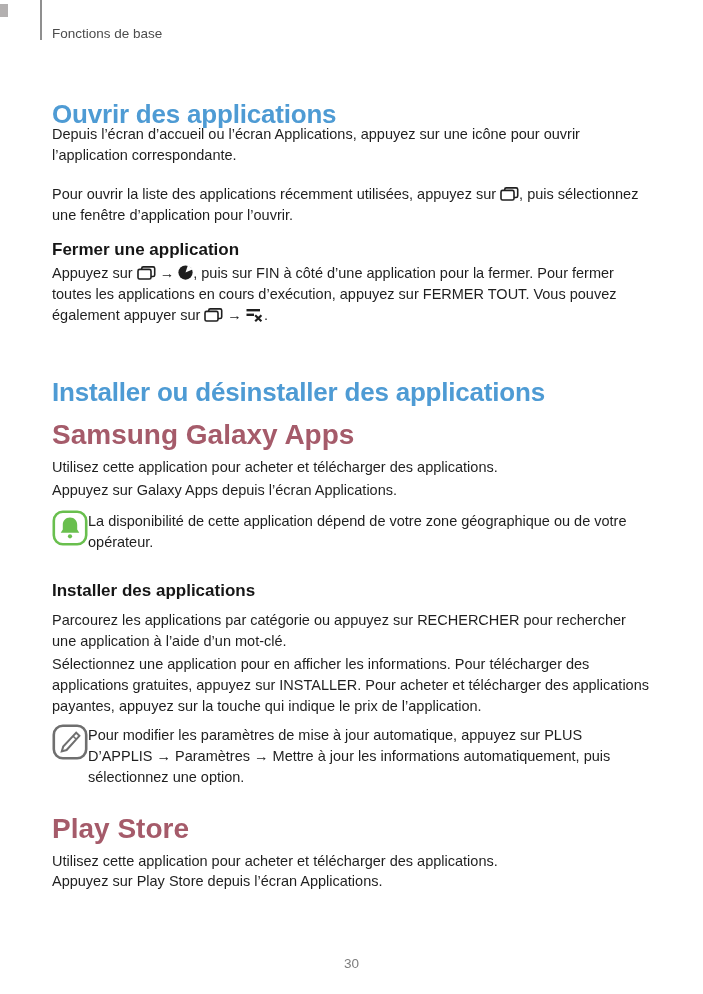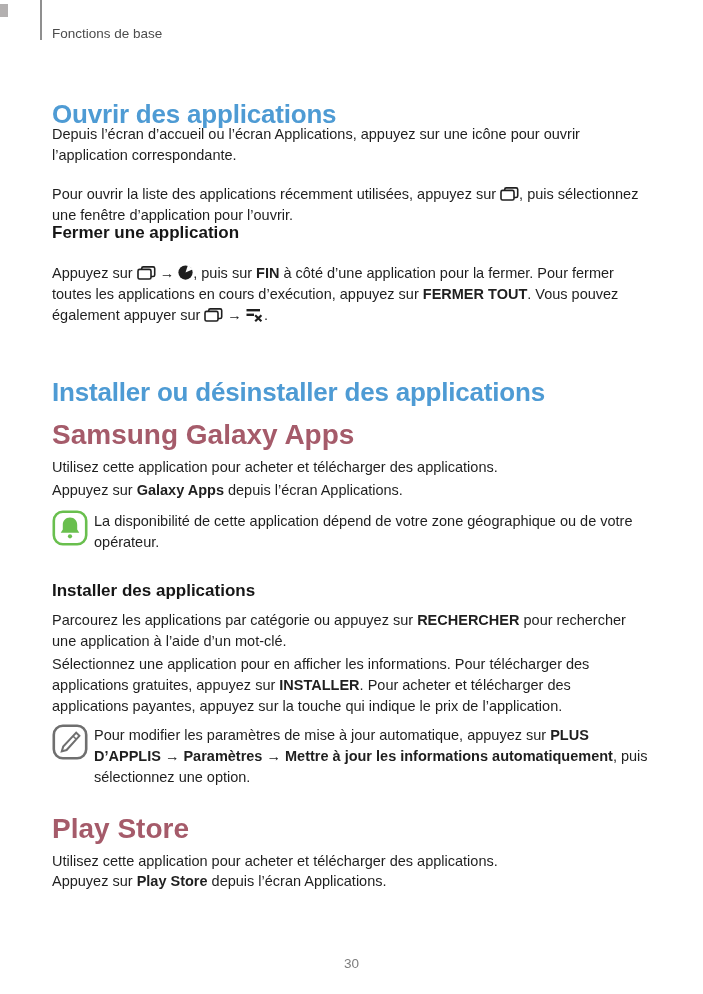--- a/index.html
+++ b/index.html
@@ -5,25 +5,25 @@
   html,body { margin:0; padding:0; background:#fff; }
   .page {
     position:relative; width:703px; height:994px; background:#ffffff;
     font-family:"Liberation Sans", sans-serif; color:#1f1f1f; overflow:hidden;
   }
   .abs { position:absolute; left:52px; right:53px; margin:0; }
   .body { font-size:14.5px; line-height:21px; color:#1f1f1f; }
   .h1 { font-size:26px; line-height:31px; font-weight:700; color:#4e9bd4; letter-spacing:-0.2px;margin-top:20px; }
   .h2 { font-size:28px; line-height:24px; font-weight:700; color:#a55b6a; }
   .h3 { font-size:17px; line-height:22px; font-weight:700; color:#161616; }
-  .b  { font-weight:700; }
+  .b  { font-weight:400; }
   .edge-mark { position:absolute; left:0; top:4px; width:8px; height:13px; background:#b3b0b0; }
   .header-rule { position:absolute; left:40px; top:0; width:2px; height:40px; background:#8f8f8f; }
   .chapter { position:absolute; left:52px; top:26px; font-size:13.5px; color:#4c4c4c; }
-  .note { display:flex; gap:6px; align-items:flex-start; }
+  .note { display:flex; gap:0; align-items:flex-start; }
   .note-icon { flex:0 0 36px; width:36px; height:36px; }
   .note-text { margin:0; font-size:14.5px; line-height:21px; padding-top:1px; }
   .inline-icon { display:inline-block; }
   .inline-icon svg { vertical-align:-2px; }
   .nowrap { white-space:nowrap; }
   .footer { position:absolute; left:0; right:0; top:956px; text-align:center; font-size:13.5px; color:#7d7d7d; }
 </style>
 </head>
 <body>
 
@@ -35,21 +35,21 @@
 
   <h1 class="abs h1" style="top:79px">Ouvrir des applications</h1>
 
   <p class="abs body" style="top:124px"><span>Depuis l’écran d’accueil ou l’écran Applications, appuyez sur une icône pour ouvrir l’application correspondante.</span></p>
 
   <p class="abs body" style="top:184px"><span>Pour ouvrir la liste des applications récemment utilisées, appuyez sur </span><span class="inline-icon"><svg width="19" height="14" viewBox="0 0 19 14">
           <rect x="4.7" y="0.9" width="13" height="9.6" rx="1.6" fill="none" stroke="#1f1f1f" stroke-width="1.6"></rect>
           <rect x="1" y="3.4" width="13" height="9.6" rx="1.6" fill="#ffffff" stroke="#1f1f1f" stroke-width="1.6"></rect>
         </svg></span><span>, puis sélectionnez une fenêtre d’application pour l’ouvrir.</span></p>
 
-  <h3 class="abs h3" style="top:222px">Fermer une application</h3>
+  <h3 class="abs h3" style="top:239px">Fermer une application</h3>
 
   <p class="abs body" style="top:263px"><span>Appuyez sur </span><span class="inline-icon"><svg width="19" height="14" viewBox="0 0 19 14">
           <rect x="4.7" y="0.9" width="13" height="9.6" rx="1.6" fill="none" stroke="#1f1f1f" stroke-width="1.6"></rect>
           <rect x="1" y="3.4" width="13" height="9.6" rx="1.6" fill="#ffffff" stroke="#1f1f1f" stroke-width="1.6"></rect>
         </svg></span><span> → </span><span class="inline-icon"><svg width="15" height="15" viewBox="0 0 16 16">
           <circle cx="8" cy="8" r="7.6" fill="#1f1f1f"></circle>
           <polygon points="8,8 10.6,0 16,4.6" fill="#ffffff"></polygon>
         </svg></span><span>, puis sur </span><span class="b">FIN</span><span> à côté d’une application pour la fermer. Pour fermer toutes les applications en cours d’exécution, appuyez sur </span><span class="b">FERMER TOUT</span><span>. Vous pouvez également appuyer sur </span><span class="nowrap"><span class="inline-icon"><svg width="19" height="14" viewBox="0 0 19 14">
             <rect x="4.7" y="0.9" width="13" height="9.6" rx="1.6" fill="none" stroke="#1f1f1f" stroke-width="1.6"></rect>
             <rect x="1" y="3.4" width="13" height="9.6" rx="1.6" fill="#ffffff" stroke="#1f1f1f" stroke-width="1.6"></rect>

